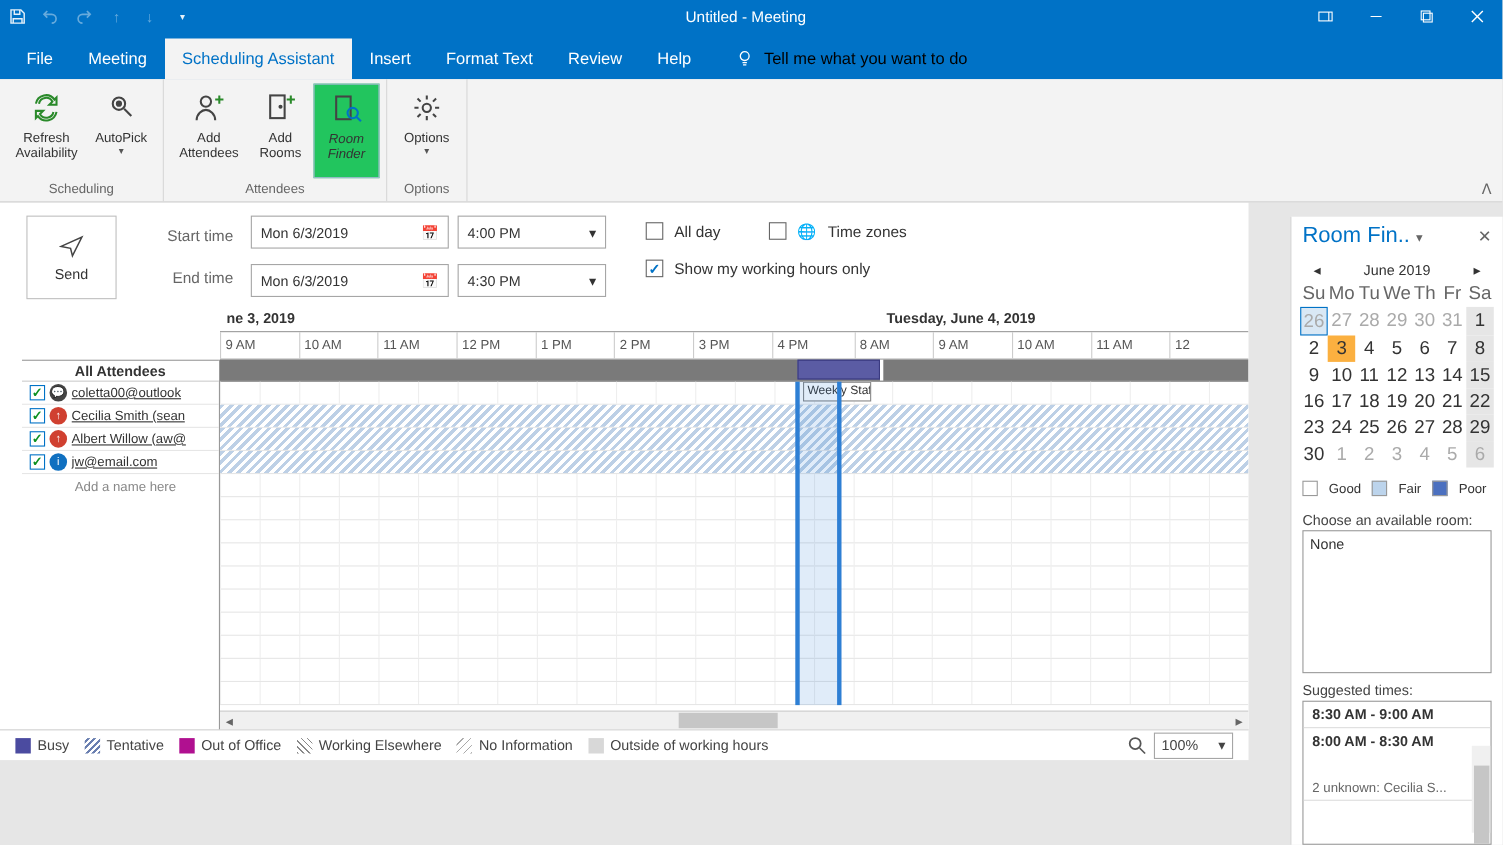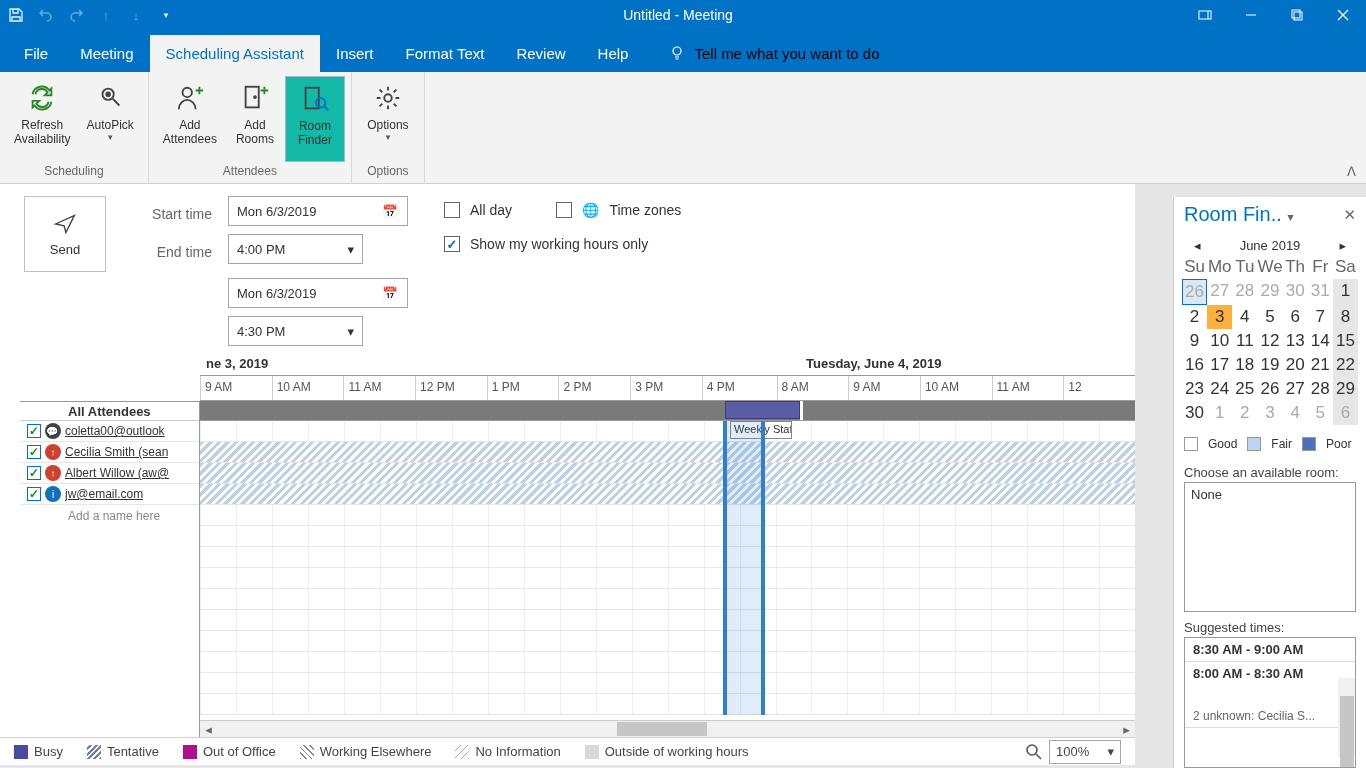--- a/index.html
+++ b/index.html
@@ -19,33 +19,33 @@
 .ribbon-tab { padding: 10px 16px; font-size: 15px; cursor: pointer; }
 .ribbon-tab.active { background: #f3f3f3; color: #0072c6; }
 .tell-me { display: flex; align-items: flex-end; gap: 8px; margin-left: 12px; padding: 10px 12px; font-size: 15px; color: #000000; }
 .tell-me .bulb { width: 18px; height: 18px; }
 
 
 .ribbon-body { height: 112px; background: #f3f3f3; border-bottom: 1px solid #d0d0d0; display: flex; position: relative; }
 .ribbon-group { border-right: 1px solid #d8d8d8; display: flex; flex-direction: column; align-items: center; padding: 4px 6px 2px; }
 .ribbon-group .btn-row { display: flex; flex: 1; }
 .ribbon-btn { display: flex; flex-direction: column; align-items: center; justify-content: flex-start; padding: 6px 8px 4px; cursor: pointer; min-width: 60px; }
-.ribbon-btn.active { background: #14b8a6; border: 1px solid #a0bad0; }
+.ribbon-btn.active { background: #22c55e; border: 1px solid #a0bad0; font-style: italic; }
 .ribbon-btn .ribbon-ico { width: 32px; height: 32px; display: flex; align-items: center; justify-content: center; margin-bottom: 4px; }
 .ribbon-btn .ribbon-label { font-size: 12px; text-align: center; line-height: 1.2; }
 .ribbon-btn .dropdown-caret { font-size: 9px; color: #555; }
 .ribbon-group .group-label { font-size: 12px; color: #666; padding: 2px 0 3px; }
 .ribbon-collapse { position: absolute; right: 10px; bottom: 4px; cursor: pointer; color: #666; }
 
 
 .time-controls { display: flex; align-items: flex-start; padding: 12px 16px 8px 24px; gap: 16px; background: #fff; }
 .send-btn { width: 82px; height: 76px; border: 1px solid #bfbfbf; display: flex; flex-direction: column; align-items: center; justify-content: center; cursor: pointer; gap: 6px; }
 .time-labels { display: flex; flex-direction: column; gap: 22px; padding-top: 10px; color: #666; font-size: 14px; width: 90px; text-align: right; }
 .time-pickers { display: flex; flex-direction: column; gap: 14px; }
-.time-row { display: flex; gap: 8px; flex-direction: column; }
+.time-row { display: flex; gap: 8px; }
 .date-box { width: 180px; height: 30px; border: 1px solid #a6a6a6; display: flex; align-items: center; padding: 0 8px; background: #fff; justify-content: space-between; }
 .time-box { width: 135px; height: 30px; border: 1px solid #a6a6a6; display: flex; align-items: center; padding: 0 8px; background: #fff; justify-content: space-between; text-align: center; }
 .check-row { display: flex; flex-direction: column; gap: 18px; padding-top: 6px; }
 .check-item { display: flex; align-items: center; gap: 10px; font-size: 14px; }
 .chk { width: 16px; height: 16px; border: 1px solid #666; display: inline-flex; align-items: center; justify-content: center; }
 .chk.checked::after { content: '✓'; color: #0072c6; font-size: 13px; font-weight: bold; }
 
 
 .schedule-area { display: flex; background: #fff; height: 383px; }
 .attendee-col { width: 180px; border-right: 1px solid #999; display: flex; flex-direction: column; margin-top: 47px; }
@@ -70,21 +70,21 @@
 .tentative-fill { position: absolute; inset: 0; background: repeating-linear-gradient(-45deg,#bdd0e6 0,#bdd0e6 3px,#fff 3px,#fff 6px); }
 .event-label { position: absolute; font-size: 11px; background: #fff; border: 1px solid #888; padding: 1px 3px; top: 0; height: 18px; overflow: hidden; white-space: nowrap; }
 .time-bar-l { position: absolute; top: 0; bottom: 0; width: 4px; background: #2e7fd4; z-index: 5; }
 .time-bar-r { position: absolute; top: 0; bottom: 0; width: 4px; background: #2e7fd4; z-index: 5; }
 .time-sel { position: absolute; top: 0; bottom: 0; background: rgba(46,127,212,0.15); z-index: 4; }
 .h-scroll { height: 17px; border-top: 1px solid #ccc; display: flex; align-items: center; background: #f0f0f0; }
 .h-scroll .arrow { width: 17px; text-align: center; color: #666; cursor: pointer; }
 .h-scroll .thumb { height: 14px; background: #c6c6c6; width: 90px; margin-left: 400px; }
 
 
-.legend-row { height: 28px; display: flex; align-items: center; padding: 0 14px; gap: 24px; border-top: 1px solid #d0d0d0; background: #fff; font-size: 13px; color: #444; }
+.legend-row { height: 28px; display: flex; align-items: center; padding: 0 14px; gap: 14px; border-top: 1px solid #d0d0d0; background: #fff; font-size: 13px; color: #444; }
 .legend-item { display: flex; align-items: center; gap: 6px; }
 .swatch { width: 14px; height: 14px; display: inline-block; }
 .zoom-box { margin-left: auto; display: flex; align-items: center; gap: 6px; }
 .zoom-select { border: 1px solid #a6a6a6; height: 24px; width: 72px; display: flex; align-items: center; padding: 0 6px; justify-content: space-between; }
 .search-ico { width: 18px; height: 18px; }
 
 
 .room-finder { position: absolute; right: 0; top: 197px; bottom: 0; width: 193px; background: #fff; border-left: 1px solid #d0d0d0; display: flex; flex-direction: column; }
 .rf-header { display: flex; align-items: center; justify-content: space-between; padding: 6px 10px 6px 10px; color: #0072c6; font-size: 20px; }
 .rf-header .rf-close { color: #666; cursor: pointer; font-size: 15px; }

